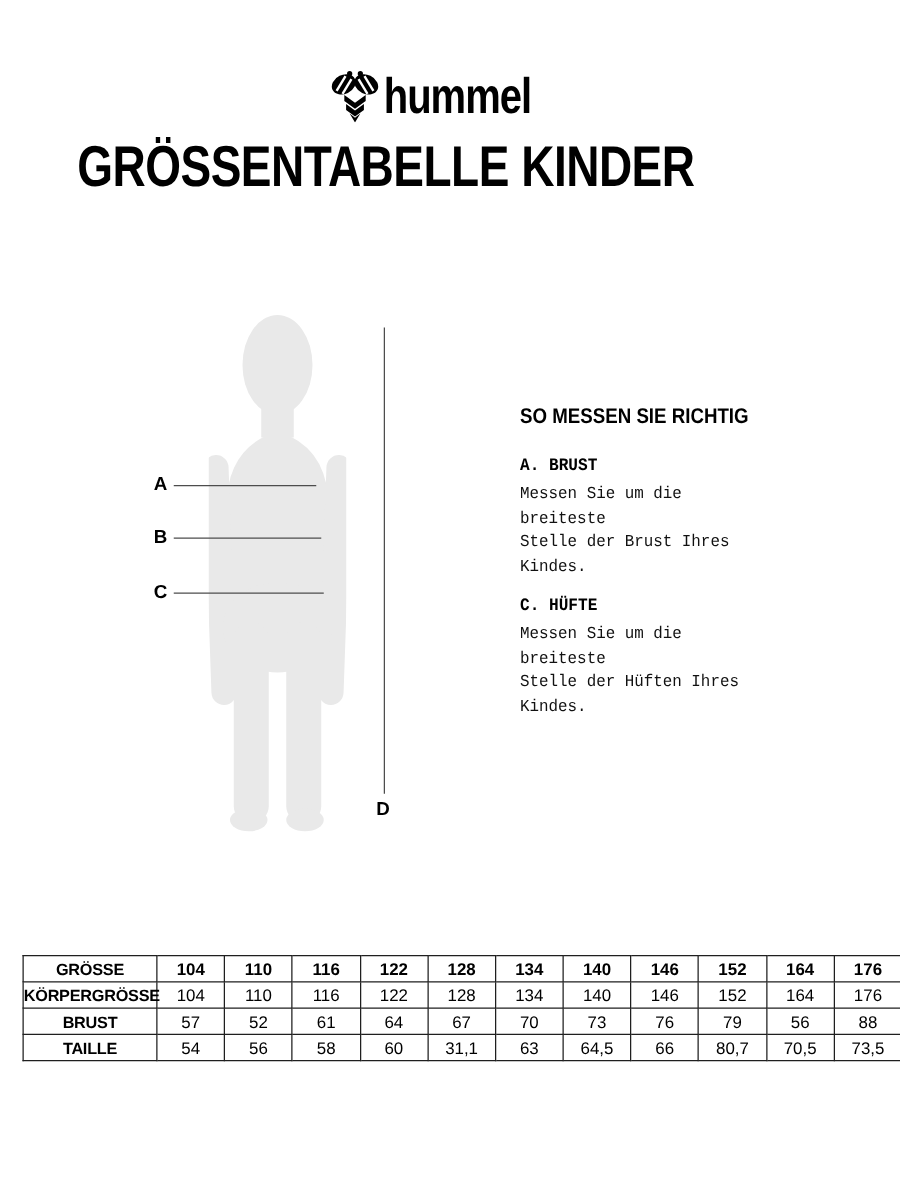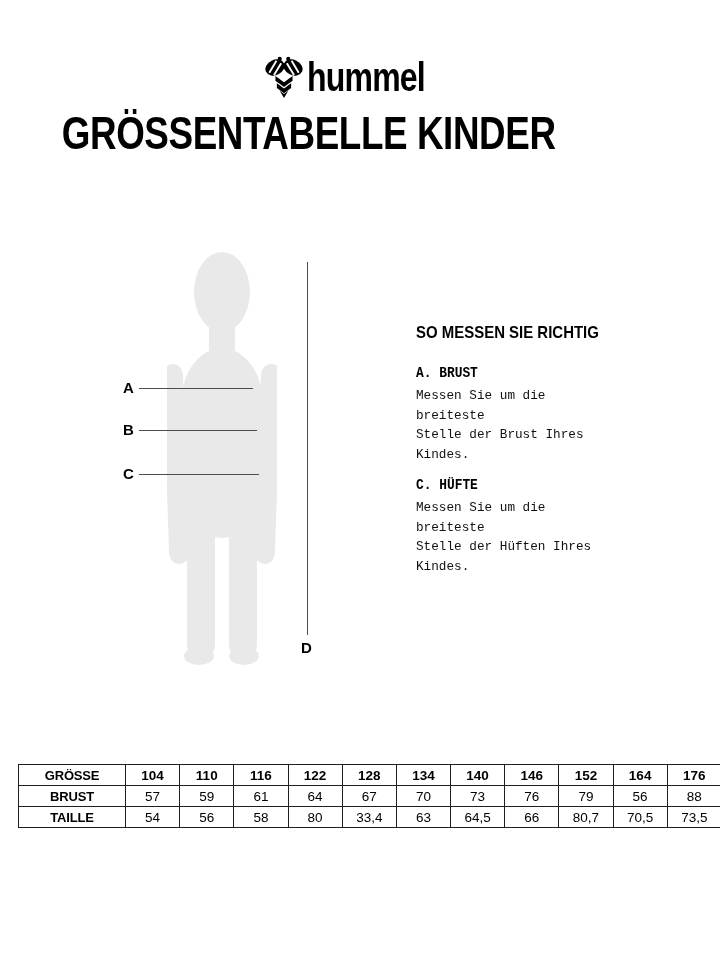--- a/index.html
+++ b/index.html
@@ -138,40 +138,54 @@
           <td class="hdr">122</td>
           <td class="hdr">128</td>
           <td class="hdr">134</td>
           <td class="hdr">140</td>
           <td class="hdr">146</td>
           <td class="hdr">152</td>
           <td class="hdr">164</td>
           <td class="hdr">176</td>
         </tr>
         <tr>
+          <td class="lbl">KÖRPERGRÖSSE</td>
+          <td>104</td>
+          <td>110</td>
+          <td>116</td>
+          <td>122</td>
+          <td>128</td>
+          <td>134</td>
+          <td>140</td>
+          <td>146</td>
+          <td>152</td>
+          <td>164</td>
+          <td>176</td>
+        </tr>
+        <tr>
           <td class="lbl">BRUST</td>
           <td>57</td>
-          <td>59</td>
+          <td>52</td>
           <td>61</td>
           <td>64</td>
           <td>67</td>
           <td>70</td>
           <td>73</td>
           <td>76</td>
           <td>79</td>
           <td>56</td>
           <td>88</td>
         </tr>
         <tr>
           <td class="lbl">TAILLE</td>
           <td>54</td>
           <td>56</td>
           <td>58</td>
-          <td>80</td>
-          <td>33,4</td>
+          <td>60</td>
+          <td>31,1</td>
           <td>63</td>
           <td>64,5</td>
           <td>66</td>
           <td>80,7</td>
           <td>70,5</td>
           <td>73,5</td>
         </tr>
       </tbody>
   </table>
 

